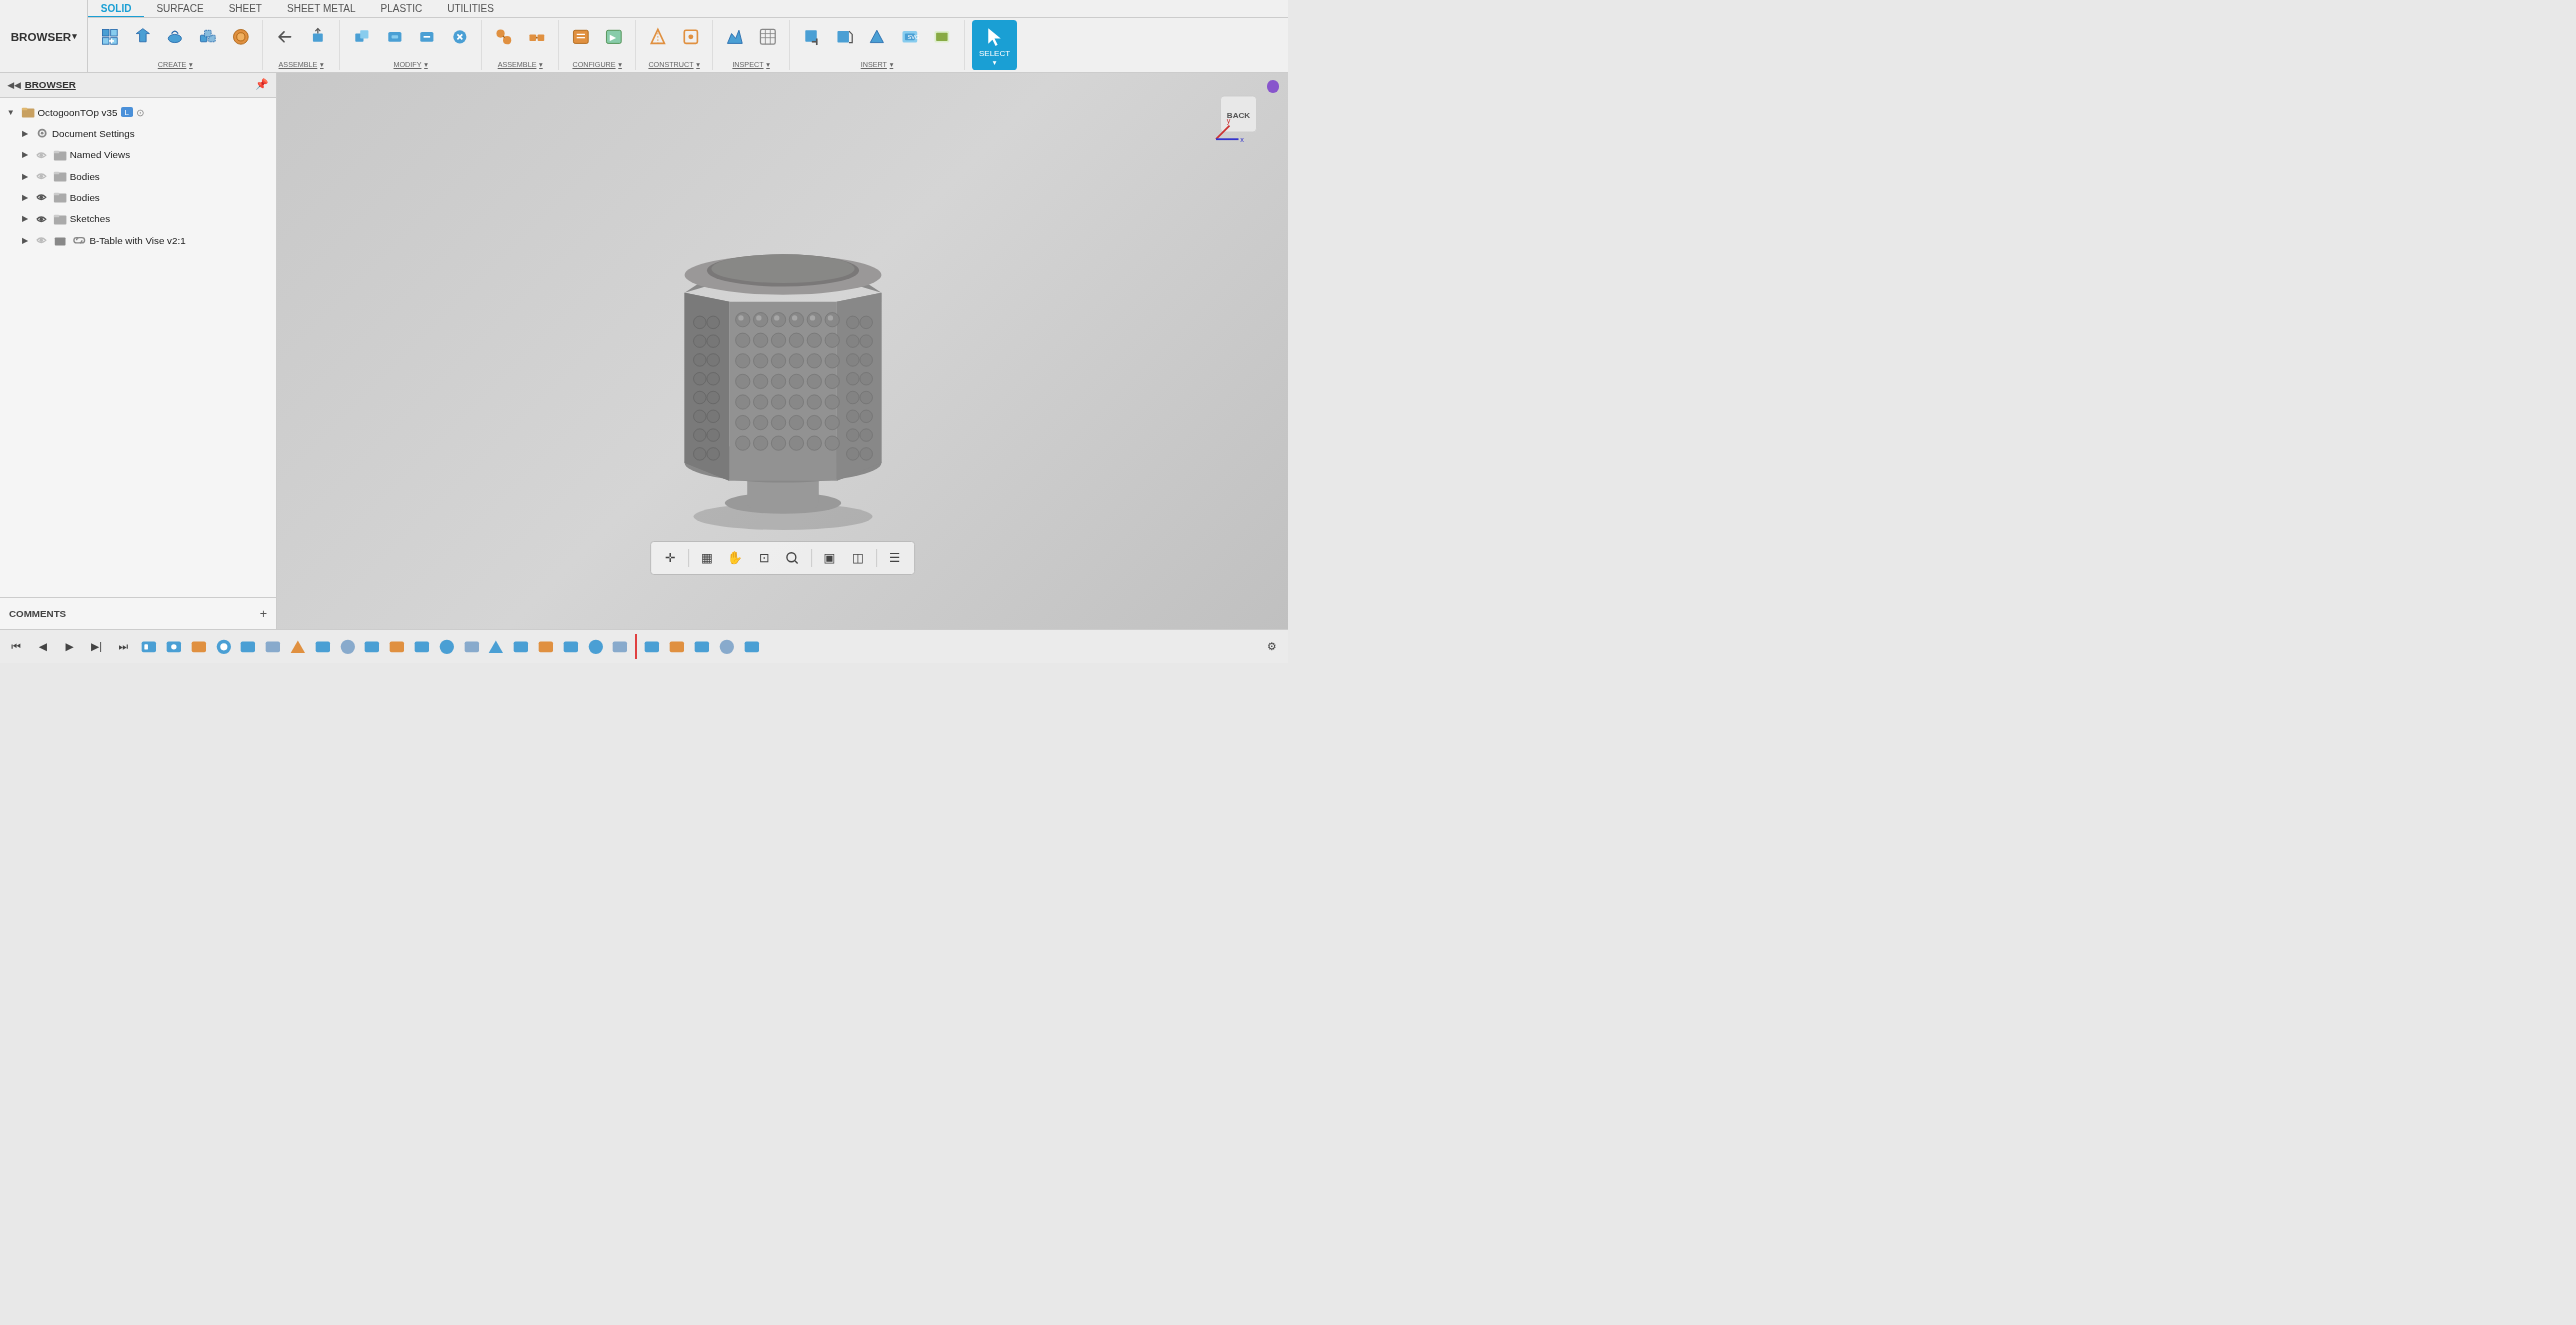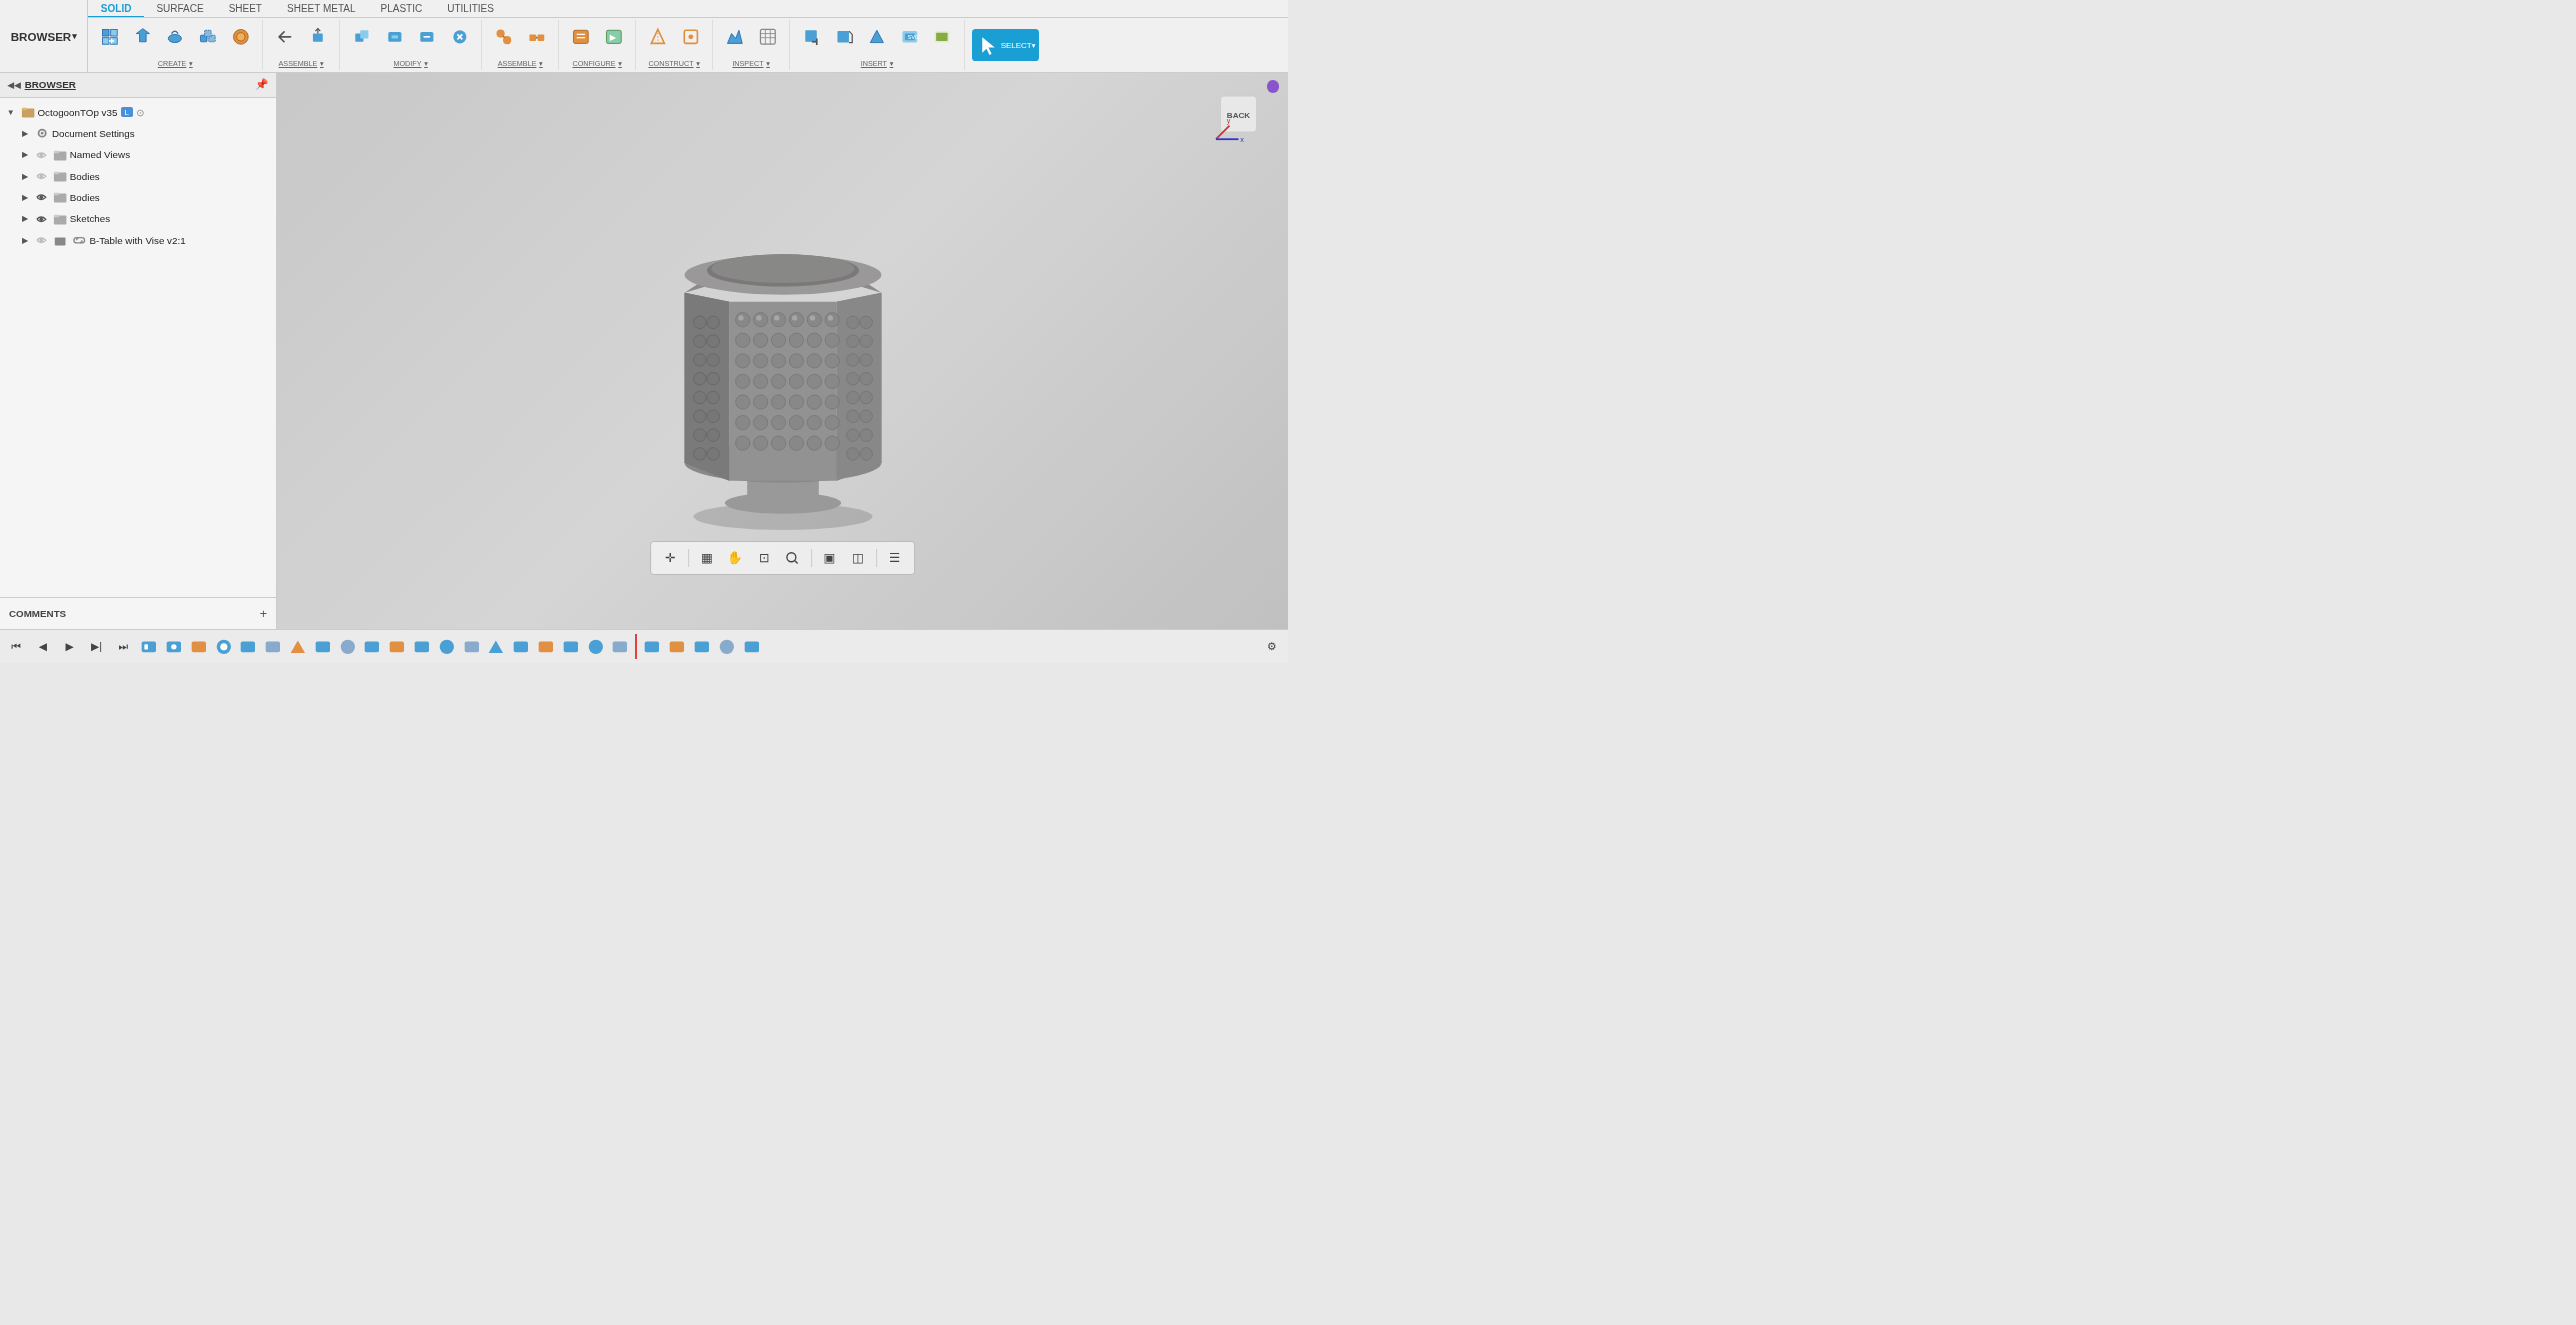--- a/index.html
+++ b/index.html
@@ -17,21 +17,21 @@
 
     .toolbar-groups { display: flex; align-items: center; flex: 1; padding: 1.8px 0; }
     .toolbar-group { display: flex; flex-direction: column; align-items: center; border-right: 0.9px solid #ddd; padding: 1.8px 7.2px; height: 100%; justify-content: space-between; }
     .toolbar-group-icons { display: flex; align-items: center; gap: 3.6px; }
     .toolbar-group-label { font-size: 8px; color: #666; display: flex; align-items: center; gap: 1.8px; cursor: pointer; }
     .toolbar-group-label span { font-size: 7.2px; text-decoration: underline; }
     .tool-btn { width: 29px; height: 29px; display: flex; align-items: center; justify-content: center; cursor: pointer; border-radius: 2.7px; position: relative; }
     .tool-btn svg { width: 19.7px; height: 19.7px; }
 
     
-    .select-btn { background: #1a9fd4; color: white; min-width: 45px; border-radius: 3.6px; display: flex; flex-direction: row; align-items: center; justify-content: center; padding: 3.6px; cursor: pointer; margin-right: 3.6px; }
+    .select-btn { background: #1a9fd4; color: white; min-width: 45px; border-radius: 3.6px; display: flex; flex-direction: column; align-items: center; justify-content: center; padding: 3.6px; cursor: pointer; margin-right: 3.6px; }
     .select-btn svg { width: 25px; height: 25px; }
     .select-btn-label { font-size: 8px; color: white; }
 
     
     .main-area { display: flex; flex: 1; overflow: hidden; }
 
     
     .sidebar { width: 277px; background: #f5f5f5; border-right: 0.9px solid #ccc; display: flex; flex-direction: column; flex-shrink: 0; }
     .sidebar-header { display: flex; align-items: center; padding: 5.4px 7.2px; border-bottom: 0.9px solid #ccc; background: #ebebeb; }
     .sidebar-collapse { cursor: pointer; margin-right: 3.6px; color: #555; font-size: 9px; }

